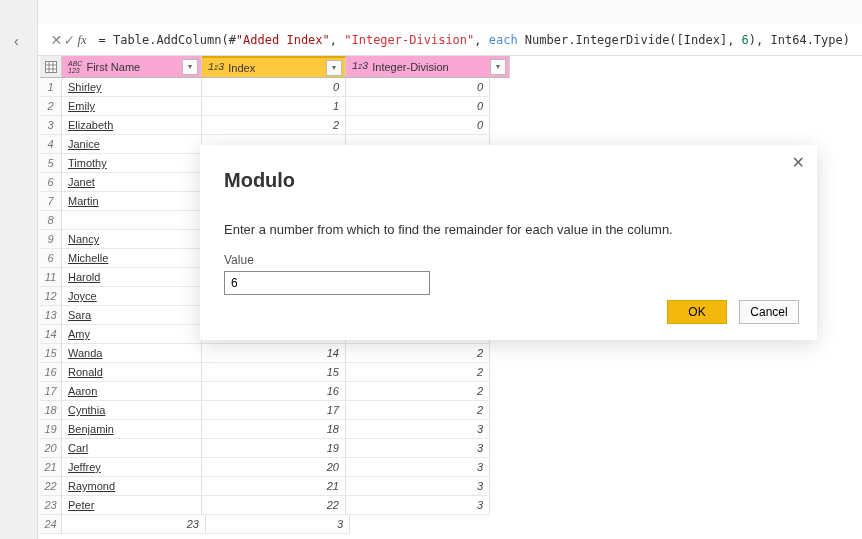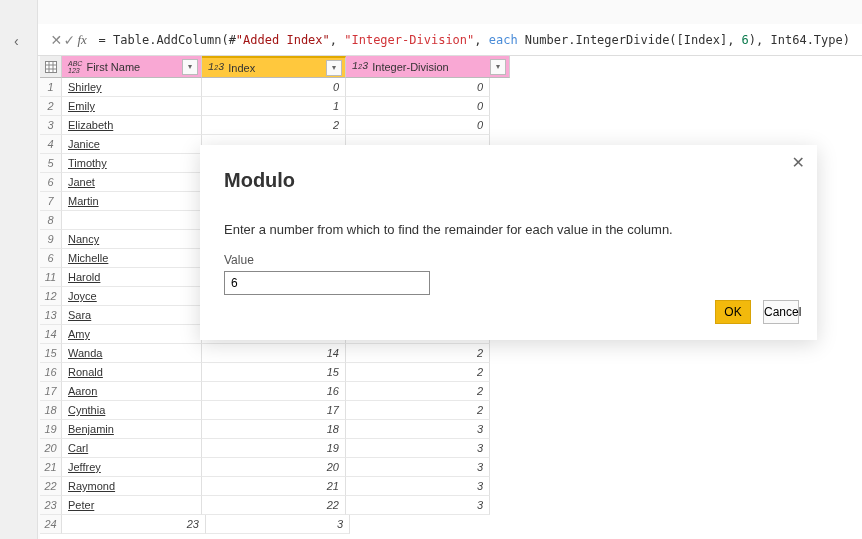--- a/index.html
+++ b/index.html
@@ -40,21 +40,21 @@
     .cell.c-intdiv { width: 144px; justify-content: flex-end; font-style: italic; color: #444; }
     
     .dialog { position: absolute; left: 200px; top: 145px; width: 617px; height: 195px; background: #fff; box-shadow: 0 4px 20px rgba(0,0,0,0.15); z-index: 10; }
     .dialog .close { position: absolute; right: 12px; top: 8px; font-size: 16px; color: #666; cursor: pointer; }
     .dialog .inner { padding: 24px 24px 18px 24px; }
     .dialog h1 { font-size: 20px; font-weight: 600; color: #333; margin-bottom: 30px; }
     .dialog .desc { font-size: 13px; color: #333; margin-bottom: 16px; }
     .dialog .field-label { font-size: 12px; color: #555; margin-bottom: 4px; }
     .dialog input[type=text] { width: 206px; height: 24px; border: 1px solid #888; padding: 0 6px; font-size: 12px; }
     .dialog .actions { position: absolute; right: 18px; bottom: 16px; display: flex; gap: 12px; }
-    .dialog .btn { width: 36px; height: 24px; border: 1px solid #bbb; background: #fafafa; font-size: 12px; cursor: pointer; }
+    .dialog .btn { width: 60px; height: 24px; border: 1px solid #bbb; background: #fafafa; font-size: 12px; cursor: pointer; }
     .dialog .btn.ok { background: #f2b90c; border: 1px solid #d8a307; }
   </style>
 </head>
 <body>
 
 <div class="left-gutter">
   <div class="back-chevron">‹</div>
 </div>
 
 <div class="main">

